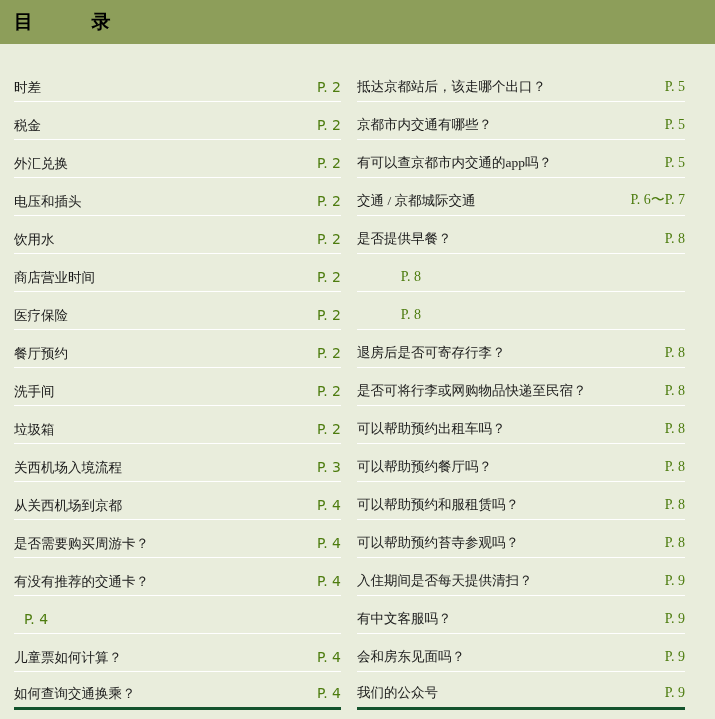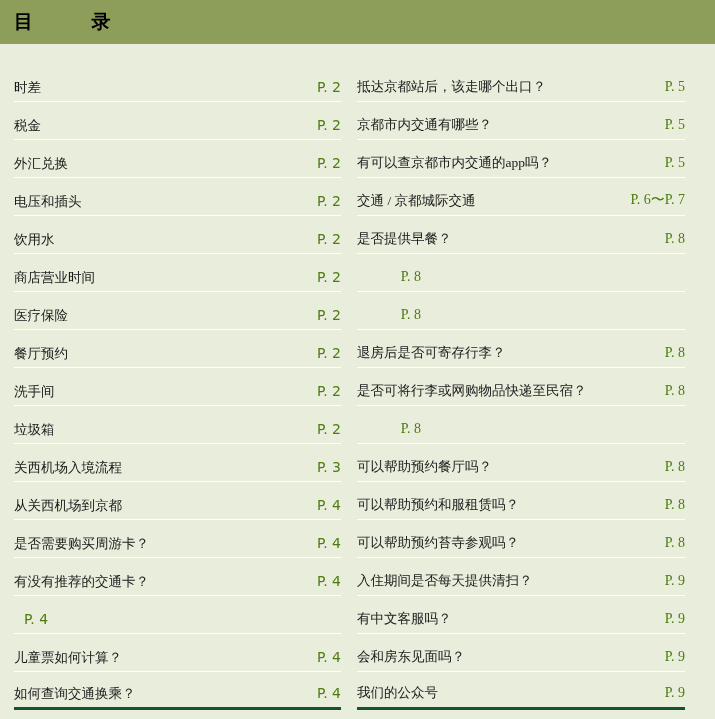--- a/index.html
+++ b/index.html
@@ -208,20 +208,21 @@
         </div>
         <div class="toc-row">
           <span class="toc-label">退房后是否可寄存行李？</span>
           <span class="toc-page">P. 8</span>
         </div>
         <div class="toc-row">
           <span class="toc-label">是否可将行李或网购物品快递至民宿？</span>
           <span class="toc-page">P. 8</span>
         </div>
         <div class="toc-row">
+          <span class="toc-label">可以帮助预约出租车吗？</span>
           <span class="toc-page">P. 8</span>
         </div>
         <div class="toc-row">
           <span class="toc-label">可以帮助预约餐厅吗？</span>
           <span class="toc-page">P. 8</span>
         </div>
         <div class="toc-row">
           <span class="toc-label">可以帮助预约和服租赁吗？</span>
           <span class="toc-page">P. 8</span>
         </div>

